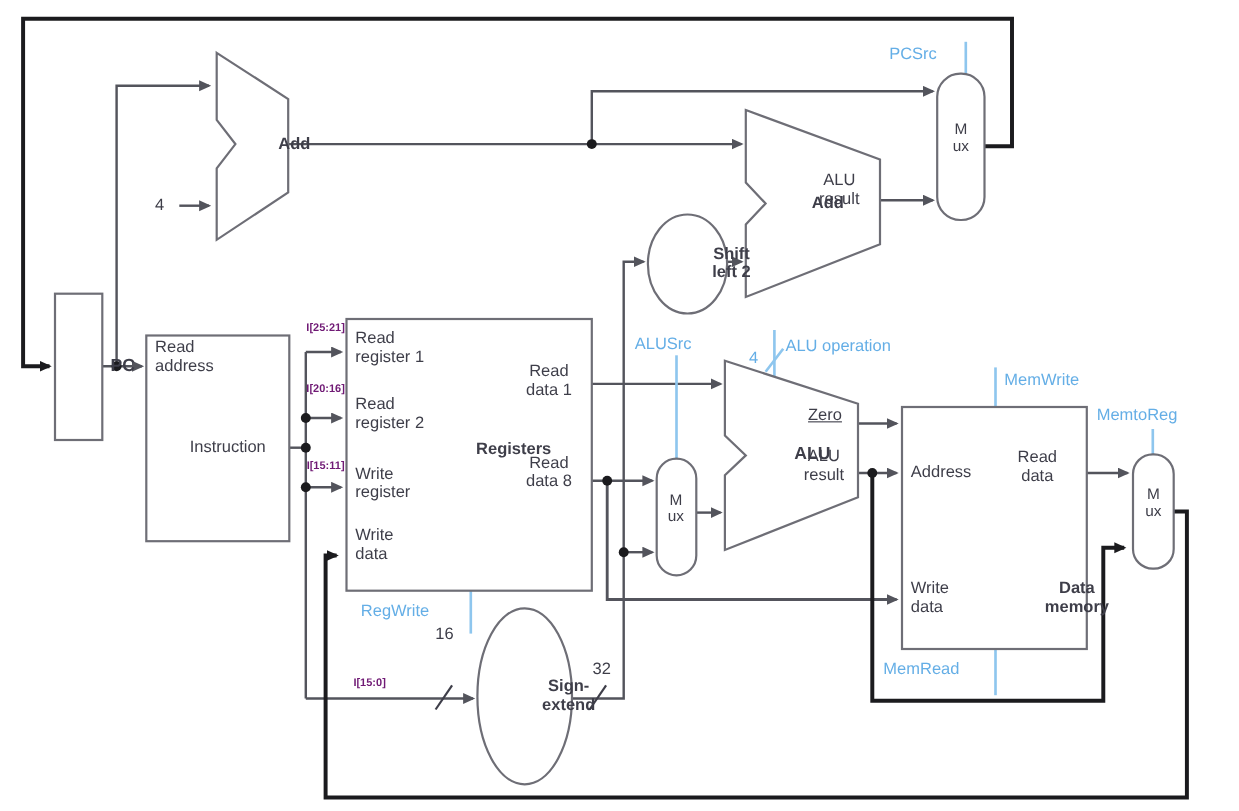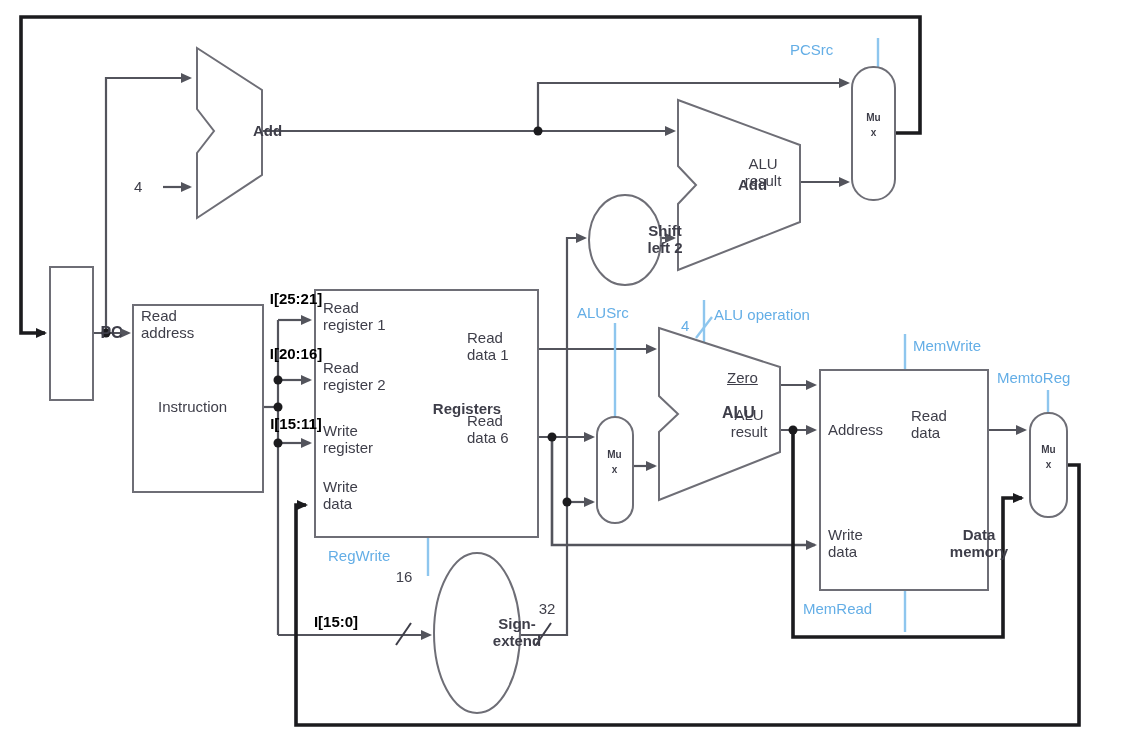--- a/index.html
+++ b/index.html
@@ -7,25 +7,25 @@
     position:relative;width:1126px;height:737px;background:#ffffff;
     font-family:"Liberation Sans",sans-serif;overflow:hidden;
   }
   #wires-svg{position:absolute;left:0;top:0;}
   .lbl{
     position:absolute;color:#3e3e49;font-size:15px;line-height:17px;
     white-space:normal;
   }
   .bold{font-weight:bold;padding-left:40px;}
   .center{text-align:center;}
-  .right{text-align:left;}
+  .right{text-align:center;}
   .blue{color:#64aee6;}
-  .mag{color:#000000;font-size:15px;font-weight:bold;line-height:14px;}
+  .mag{color:#701a75;font-size:10px;font-weight:bold;line-height:14px;}
   .mux{
-    font-weight:bold;font-size:10px;line-height:15px;word-break:break-all;
+    font-weight:normal;font-size:14px;line-height:15px;word-break:break-all;
     text-align:center;
   }
   .alu-name{font-size:16px;}
 </style>
 </head>
 <body>
 
 <div id="canvas">
 
   <svg id="wires-svg" width="1126" height="737" viewBox="0 0 1126 737">
@@ -141,21 +141,21 @@
 
   <div class="lbl" style="left:141px;top:307px;width:72px;">Read address</div>
   <div class="lbl right" style="left:158px;top:398px;width:98px;">Instruction</div>
 
   <div class="lbl" style="left:323px;top:299px;width:80px;">Read register 1</div>
   <div class="lbl" style="left:323px;top:359px;width:80px;">Read register 2</div>
   <div class="lbl" style="left:323px;top:422px;width:80px;">Write register</div>
   <div class="lbl" style="left:323px;top:478px;width:60px;">Write data</div>
   <div class="lbl bold center" style="left:375px;top:400px;width:104px;">Registers</div>
   <div class="lbl right" style="left:467px;top:329px;width:64px;">Read data 1</div>
-  <div class="lbl right" style="left:467px;top:412px;width:64px;">Read data 6</div>
+  <div class="lbl right" style="left:467px;top:412px;width:64px;">Read data 8</div>
 
   <div class="lbl" style="left:828px;top:421px;width:70px;">Address</div>
   <div class="lbl right" style="left:911px;top:407px;width:64px;">Read data</div>
   <div class="lbl" style="left:828px;top:526px;width:60px;">Write data</div>
   <div class="lbl bold center" style="left:898px;top:526px;width:82px;">Data memory</div>
 
   <div class="lbl bold" style="left:213px;top:122px;width:40px;">Add</div>
   <div class="lbl bold" style="left:698px;top:176px;width:40px;">Add</div>
   <div class="lbl center" style="left:736px;top:155px;width:54px;">ALU result</div>
   <div class="lbl bold alu-name" style="left:682px;top:404px;width:44px;">ALU</div>

